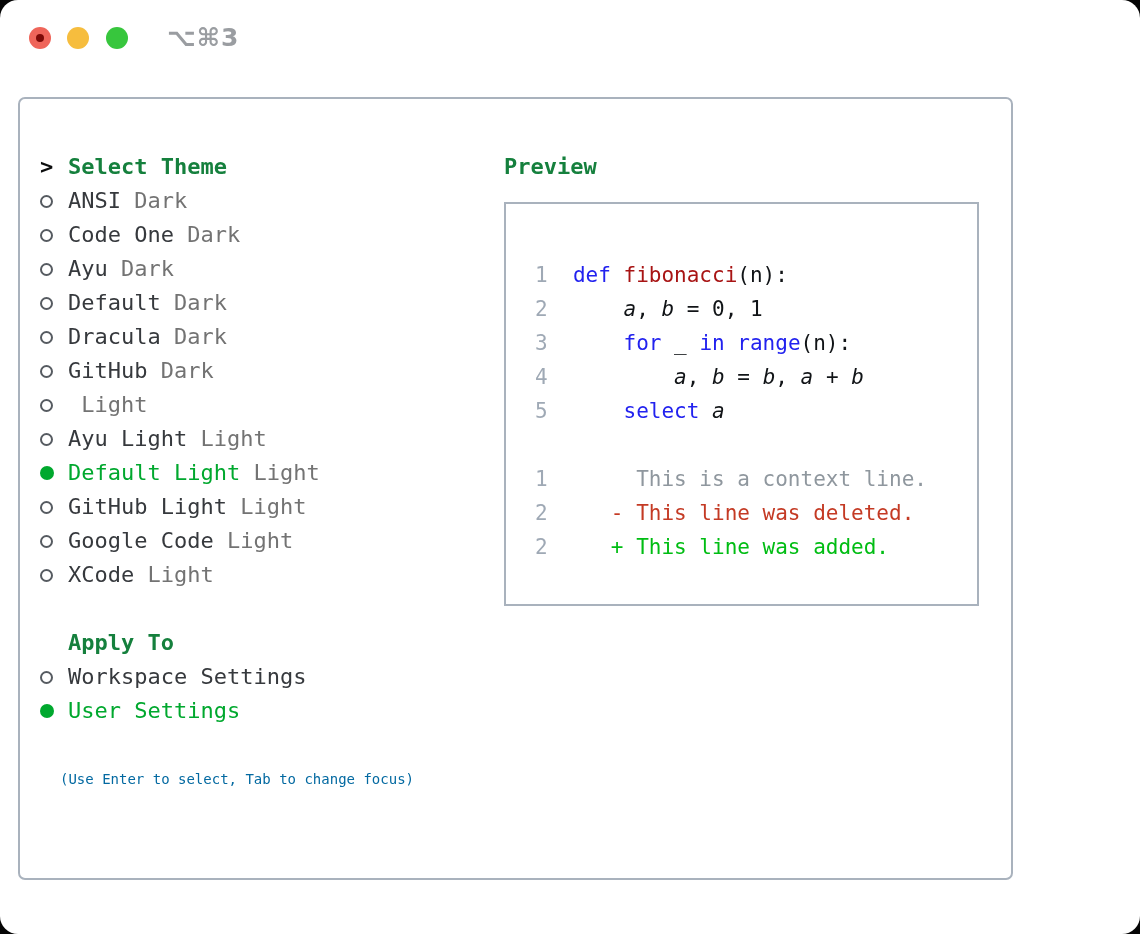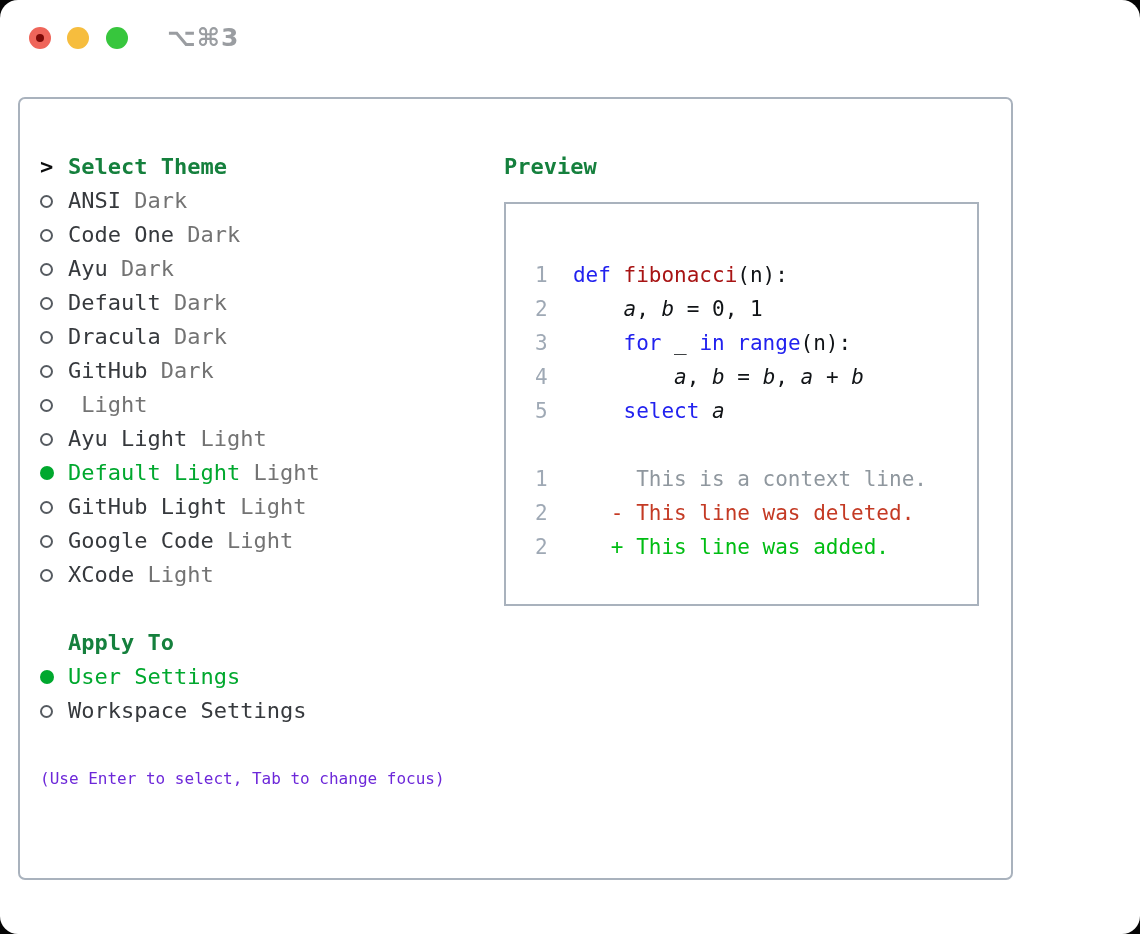--- a/index.html
+++ b/index.html
@@ -23,21 +23,21 @@
   .row{display:flex;align-items:center;height:34px;font-size:22px;line-height:34px;color:#36393d;}
   .marker{width:28px;flex:0 0 28px;display:flex;align-items:center;}
   .prompt{color:#0c0d0e;font-weight:700;}
   .bold{font-weight:700;color:#15803d;}
   .radio{width:13px;height:13px;border-radius:50%;border:2px solid #565b61;box-sizing:border-box;}
   .radio.sel{border:none;background:#00a82e;width:14px;height:14px;}
   .t-name{white-space:pre;}
   .t-name.sel{color:#00a82e;text-align:center;}
   .t-variant{color:#737373;white-space:pre;}
   .apply-heading{margin-top:34px;}
-  .hint{margin-top:34px;font-size:16px;line-height:34px;color:#6d28d9;}
+  .hint{margin-top:34px;font-size:14px;line-height:34px;color:#0369a1;margin-left:20px;}
   
   .right-col{position:absolute;left:484px;top:51px;}
   .preview-box{margin-top:18px;width:475px;height:404px;box-sizing:border-box;
                border:2px solid #a9b2bd;background:#fff;padding:54px 0 0 9px;overflow:hidden;}
   .code-line{height:34px;line-height:34px;font-size:21px;white-space:pre;margin-left:20px;}
   .ln{display:inline-block;width:3ch;color:#9fa9b5;}
   .pl{color:#111417;}
   .kw{color:#2222ef;}
   .fn{color:#a81414;}
   .var{color:#111417;font-style:italic;}
@@ -153,29 +153,29 @@
         </div>
 
       <div class="row apply-heading">
         <span class="marker"></span>
         <span class="bold">Apply To</span>
       </div>
 
       <div id="apply-list">
           <div class="row">
             <span class="marker">
+              <span class="radio"></span>
+            </span>
+            <span class="t-name">Workspace Settings</span>
+          </div>
+          <div class="row">
+            <span class="marker">
               <span class="radio sel"></span>
             </span>
             <span class="t-name sel">User Settings</span>
-          </div>
-          <div class="row">
-            <span class="marker">
-              <span class="radio"></span>
-            </span>
-            <span class="t-name">Workspace Settings</span>
           </div>
         </div>
 
       <div class="hint">(Use Enter to select, Tab to change focus)</div>
     </div>
 
     <div class="right-col">
       <div class="row">
         <span class="bold">Preview</span>
       </div>

